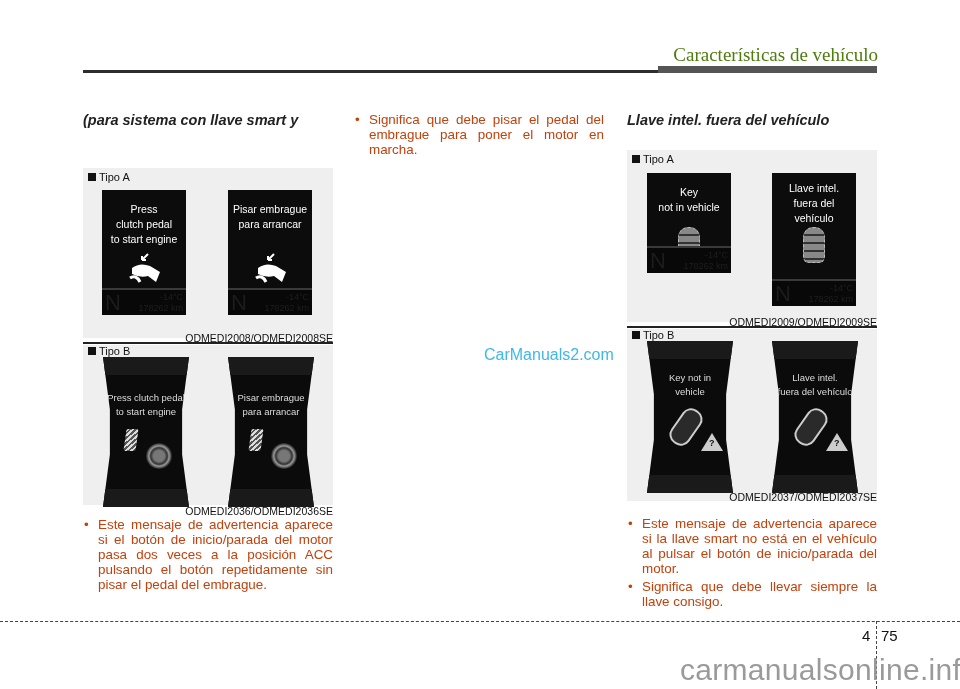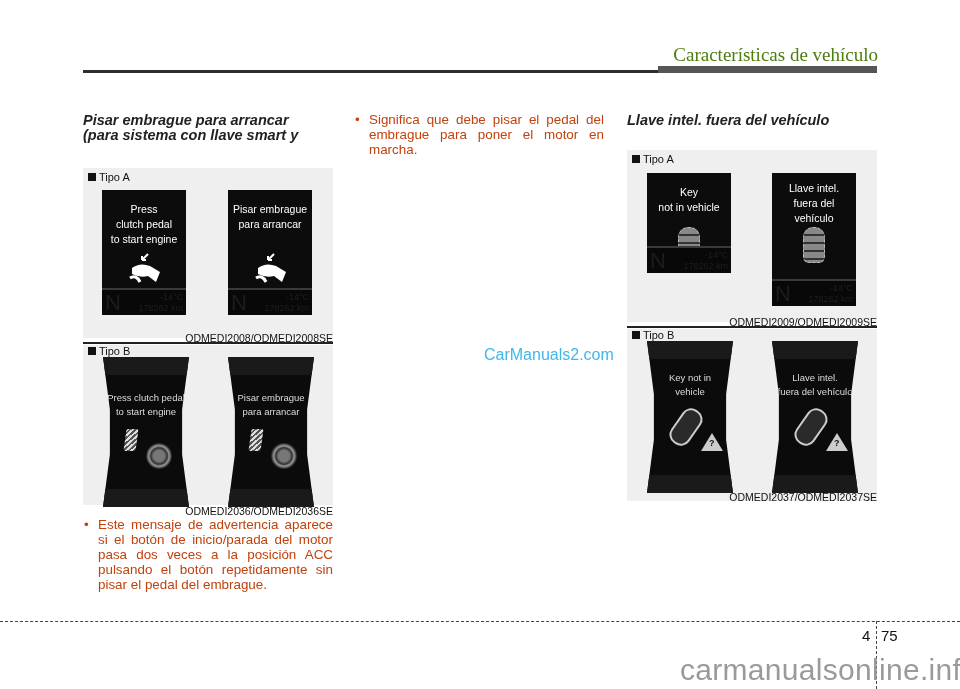--- a/index.html
+++ b/index.html
@@ -58,21 +58,20 @@
   .wm-mid { position: absolute; left: 484px; top: 346px; font-size: 16px; color: #3fb7ea; }
 </style>
 </head>
 <body>
 
 <div class="hdr-title">Características de vehículo</div>
 <div class="hdr-line-thin"></div>
 <div class="hdr-line-thick"></div>
 
 <div class="sec-title" style="left:83px;top:113px;">
-  <div>Pisar embrague para arrancar</div>
   <div>(para sistema con llave smart y</div>
 </div>
 
 <div class="panel" style="left:83px;top:168px;width:250px;height:170px;">
   <div class="panel-label" style="left:5px;top:3px;">
     <span class="sq"></span>
     <span>Tipo A</span>
   </div>
 
   <div class="scrA" style="left:19px;top:22px;">
@@ -236,19 +235,21 @@
     <div class="warn" style="left:54px;top:92px;">
         <span>?</span>
       </div>
     <div class="bot"></div>
   </div>
 
   <div class="code" style="right:0;bottom:-2px;">ODMEDI2037/ODMEDI2037SE</div>
 </div>
 
 <div class="bullets" style="left:627px;top:516px;width:250px;">
+  <div class="item">Este mensaje de advertencia aparece si la llave smart no está en el vehículo al pulsar el botón de inicio/parada del motor.</div>
+  <div class="item">Significa que debe llevar siempre la llave consigo.</div>
 </div>
 
 <div class="foot-dash"></div>
 <div class="foot-vdash"></div>
 <div class="page-chapter">4</div>
 <div class="page-num">75</div>
 <div class="wm-bottom">carmanualsonline.info</div>
 
 </body></html>

